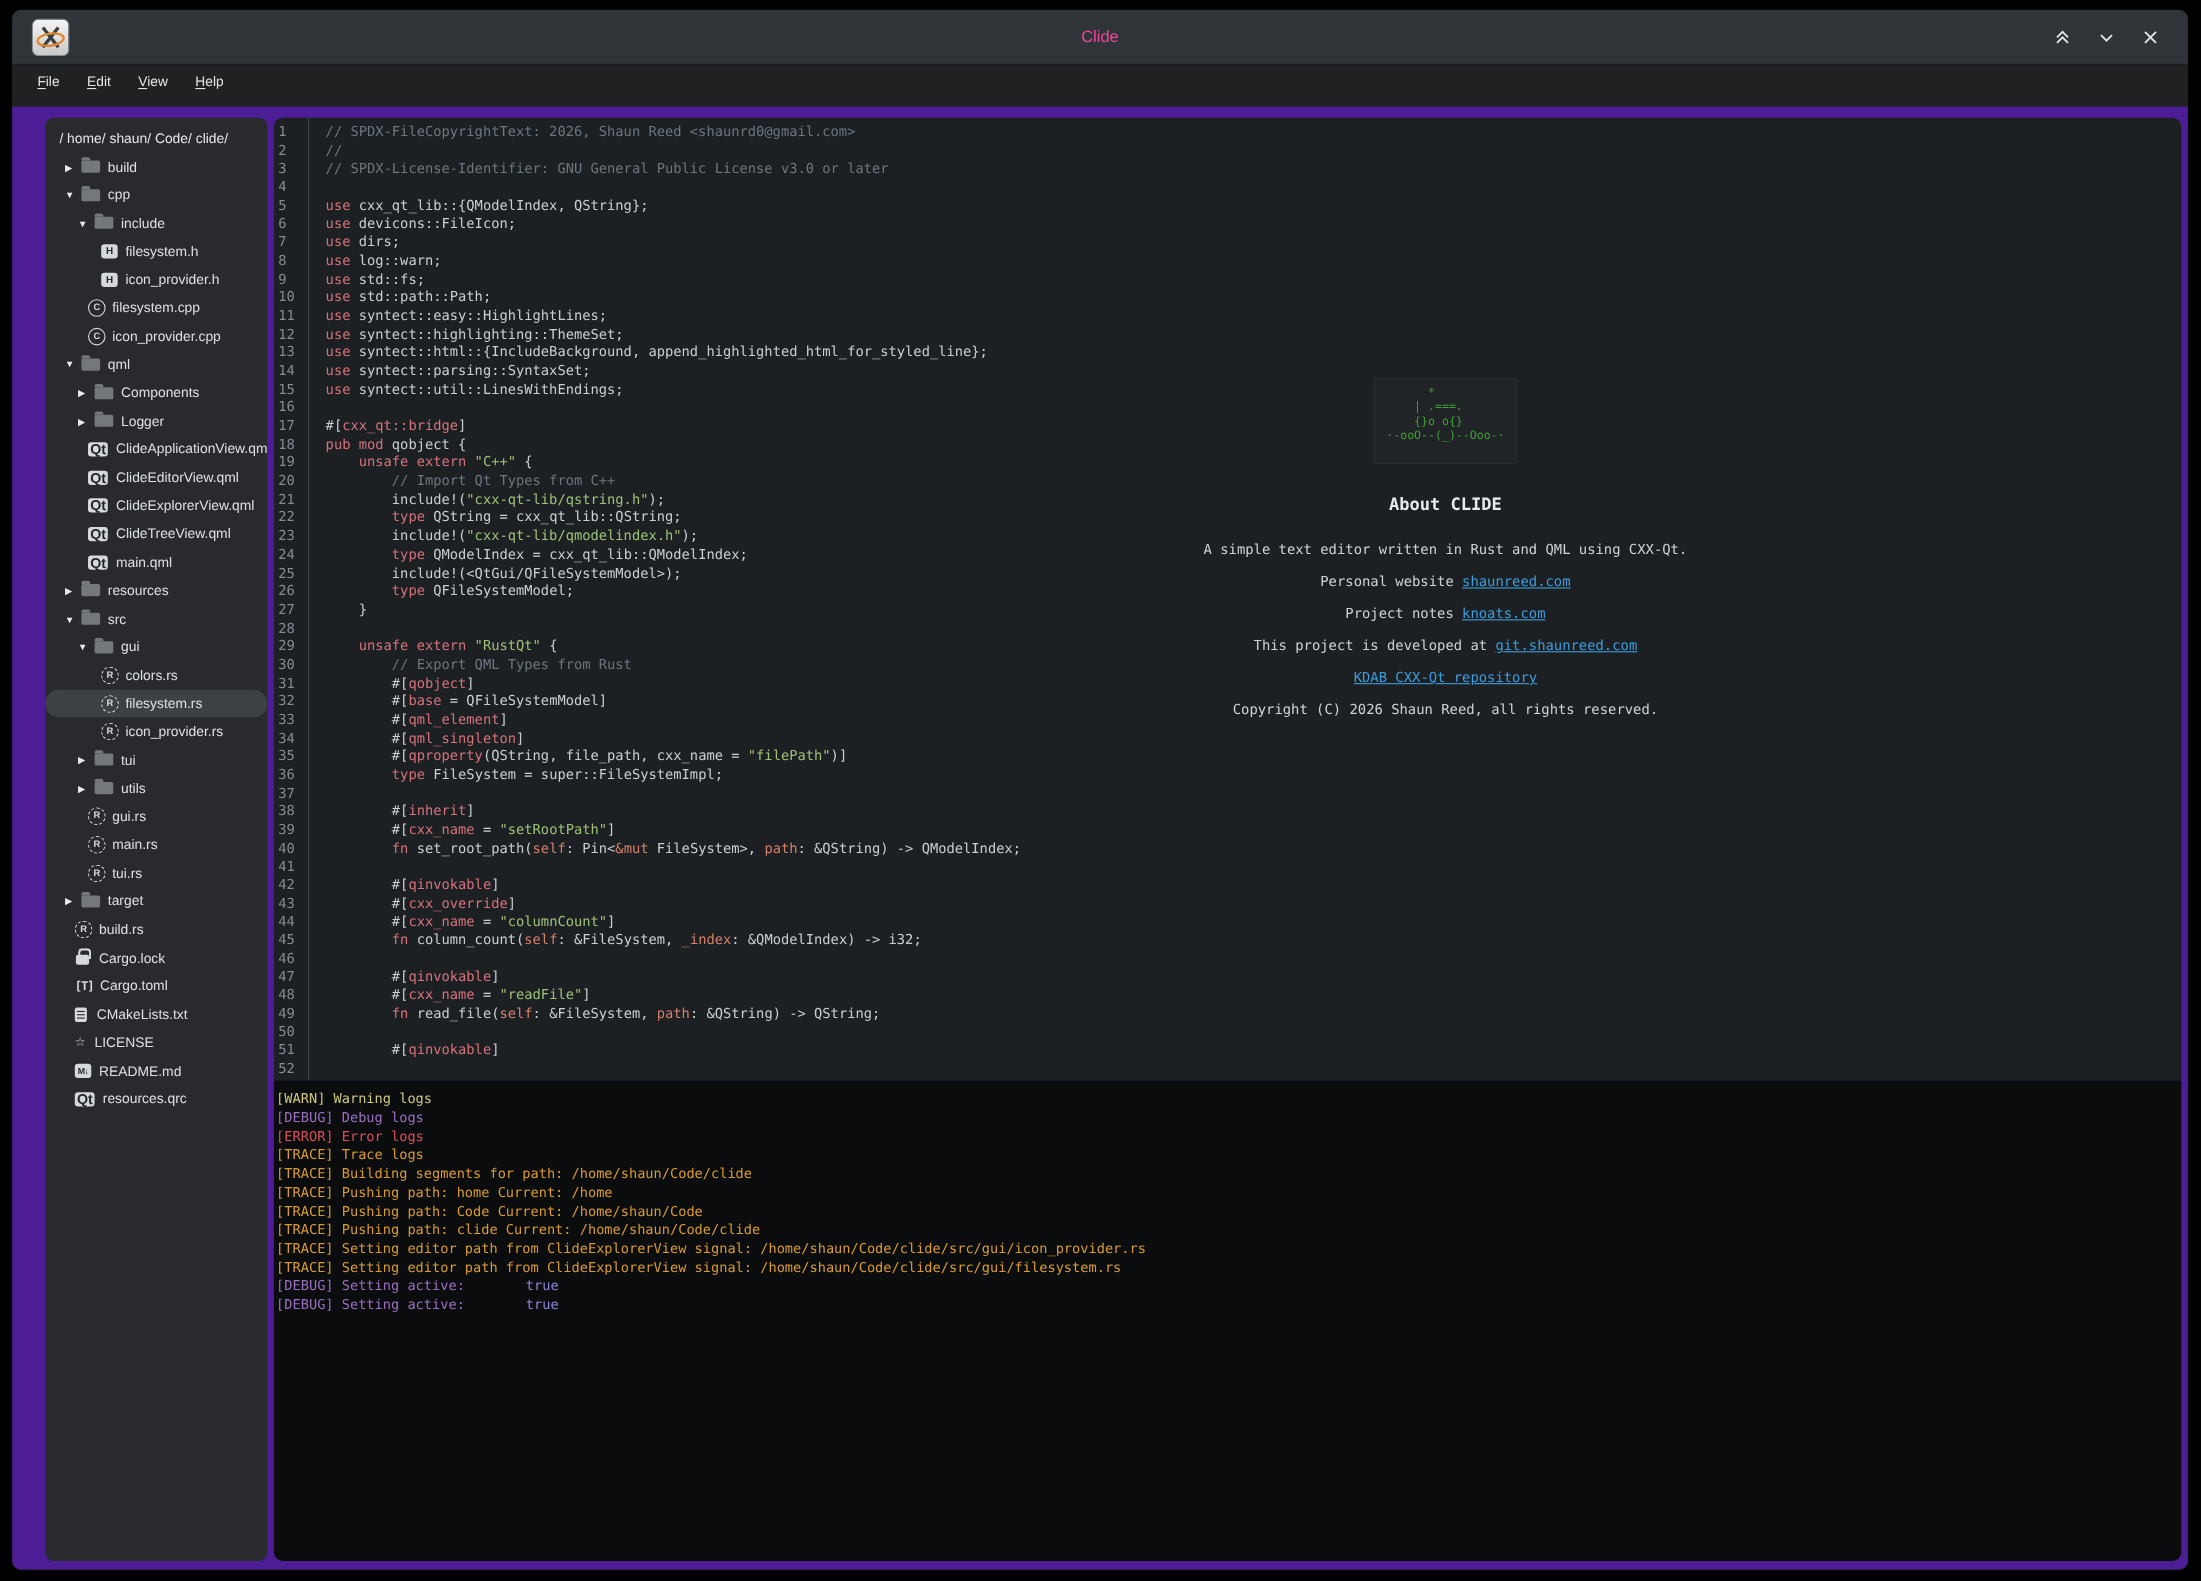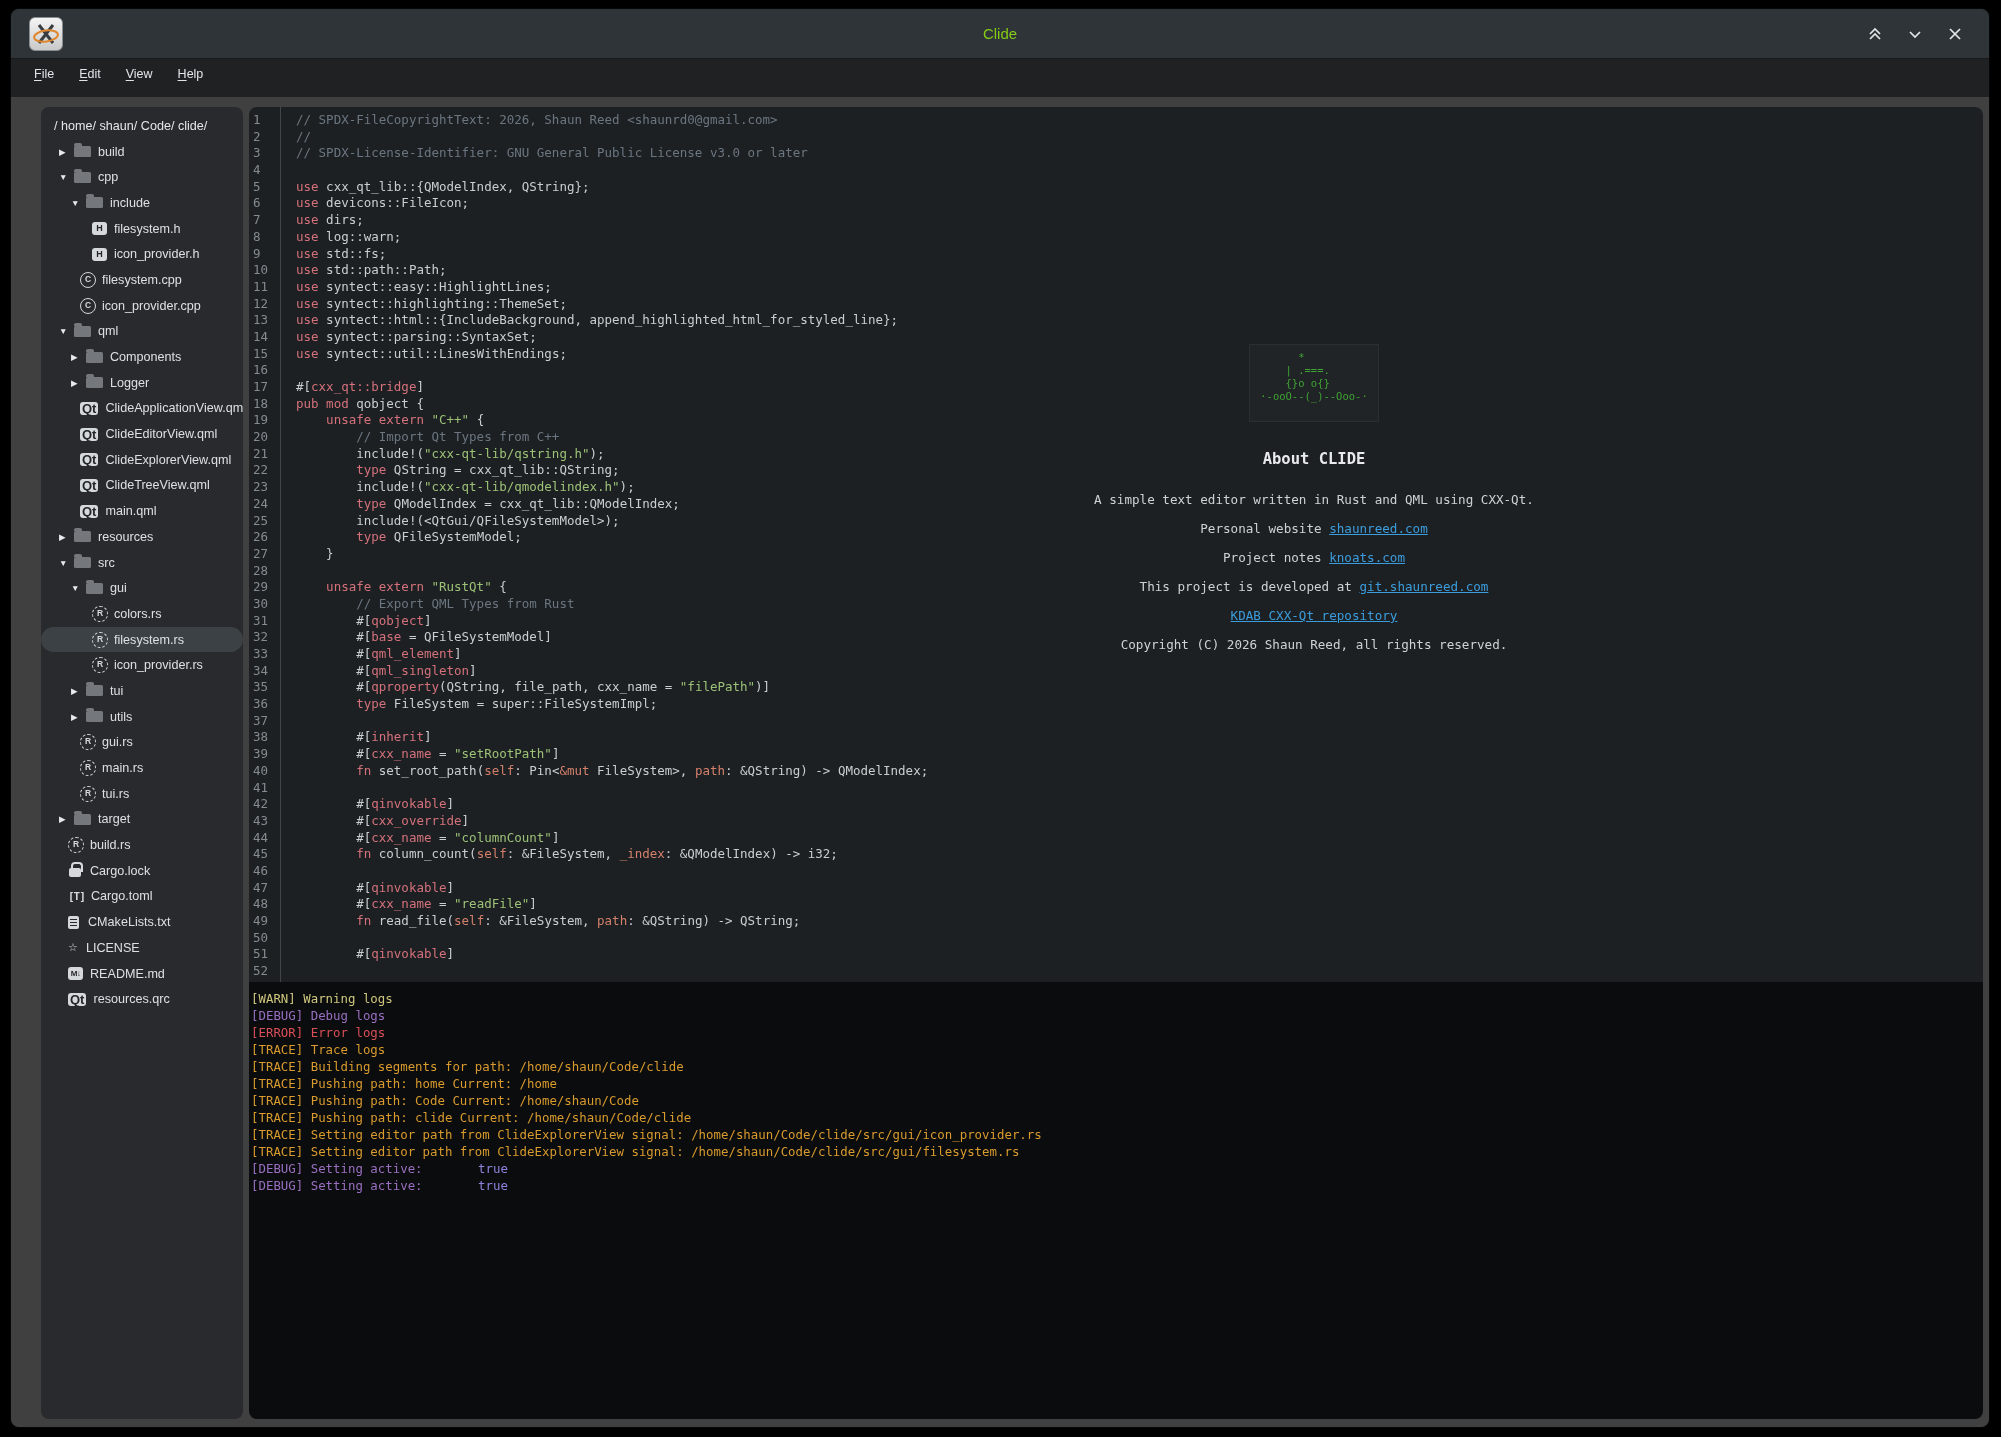--- a/index.html
+++ b/index.html
@@ -8,31 +8,31 @@
 
   .window{position:absolute;left:10px;top:8px;width:1980px;height:1420px;background:#1f2123;
     border-radius:9px;border:1px solid #060707;box-shadow:0 0 18px rgba(0,0,0,.95), inset 0 1px 0 rgba(255,255,255,.05);
     overflow:hidden;}
 
   
   .titlebar{position:relative;height:50px;background:#2f3439;border-bottom:1px solid #17191b;
     display:flex;align-items:center;}
   .app-icon{position:absolute;left:18px;top:8px;width:34px;height:34px;border-radius:6px;
     background:linear-gradient(#f4f4f4,#c9c9c9);border:1px solid #8a8d8f;}
-  .window-title{flex:1;text-align:center;color:#84cc16;font-size:15px;}
+  .window-title{flex:1;text-align:center;color:#ec4899;font-size:15px;}
   .win-btns{position:absolute;right:22px;top:0;height:100%;display:flex;align-items:center;gap:16px;}
   .win-btn{width:24px;height:24px;display:flex;align-items:center;justify-content:center;cursor:default;}
 
   
   .menubar{height:30px;display:flex;align-items:center;padding-left:17px;gap:13px;}
   .menu-item{color:#e2e5e7;font-size:12.5px;padding:3px 6px;border-radius:3px;text-align:center;}
   .menu-item u{text-decoration:underline;text-underline-offset:2px;}
 
   
-  .content{position:absolute;top:88px;left:0;right:0;bottom:0;background:#404040;}
+  .content{position:absolute;top:88px;left:0;right:0;bottom:0;background:#4c1d95;}
 
   
   .sidebar{position:absolute;left:30px;top:10px;width:202px;bottom:8px;background:#282a2d;
     border-radius:8px;padding-top:6px;overflow:hidden;}
   .tree-row{height:25.7px;display:flex;align-items:center;color:#dde0e3;font-size:12.6px;white-space:nowrap;}
   .tree-row.selected{background:#3c4146;border-radius:14px;}
   .tree-root{padding-left:13px;color:#e4e7e9;}
   .arrow{width:15px;flex:none;font-size:8.5px;color:#e8ebed;}
   .fspacer{width:9px;flex:none;}
   .ico-folder{position:relative;width:17px;height:11px;background:#74787c;border-radius:1.5px;margin-right:7px;flex:none;}

